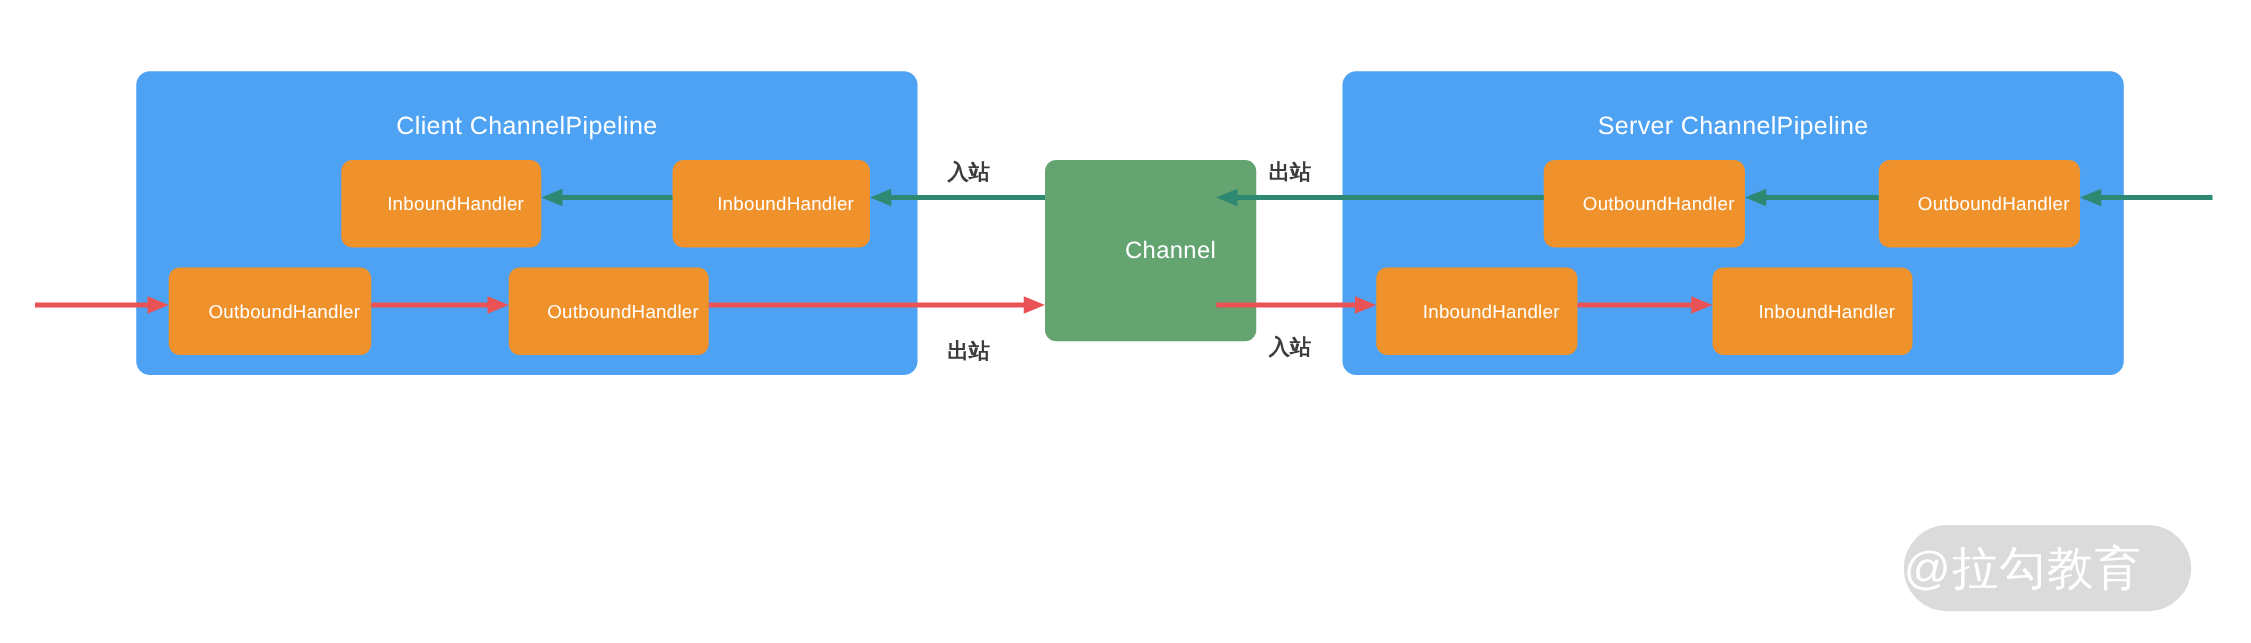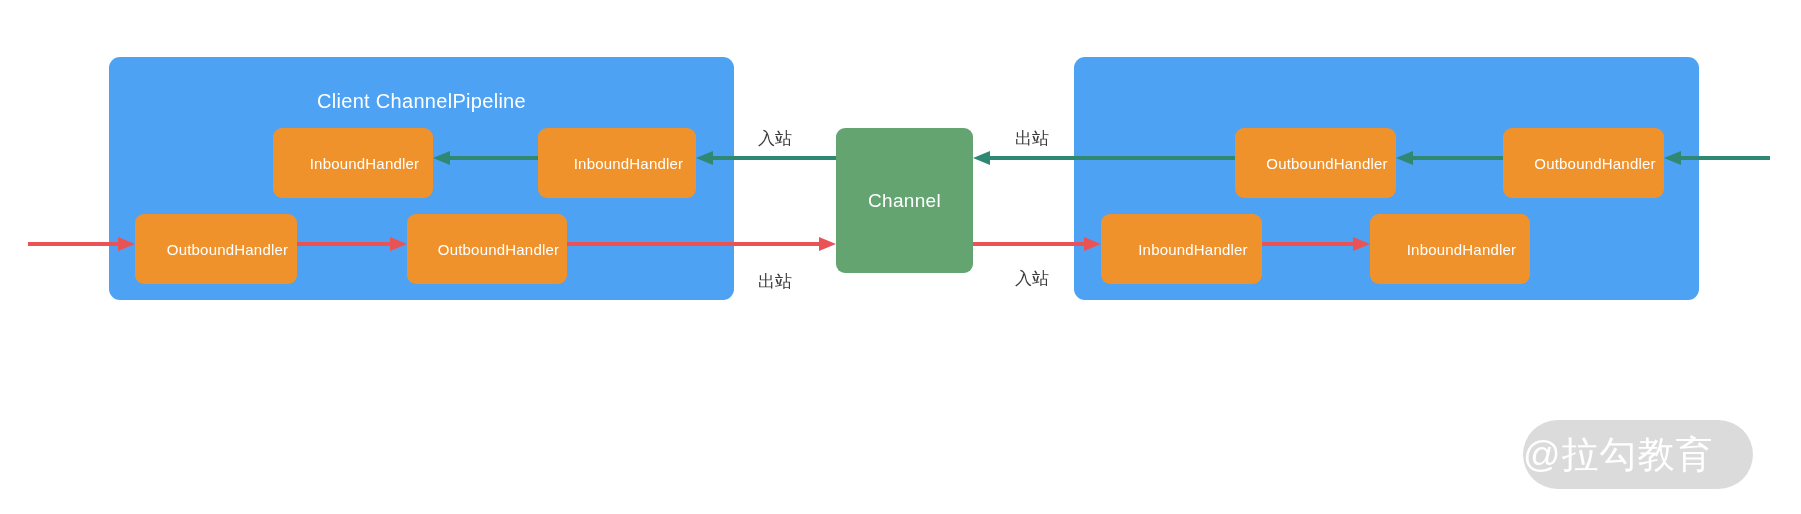--- a/index.html
+++ b/index.html
@@ -44,20 +44,21 @@
     padding-left:23px;
   }
   .handler.bottom{top:214px;}
   .channel{
     position:absolute;left:836px;top:128px;width:137px;height:145px;
     background:var(--channel_fill);
     border-radius:9px;
     color:#fff;font-size:19px;font-weight:400;
     display:flex;align-items:center;justify-content:center;
     letter-spacing:.3px;
+    padding-left:32px;
   }
   .arrow{
     position:absolute;height:4px;
     background:currentColor;
   }
   .arrow.outbound{color:var(--outbound_arrow);top:242px;}
   .arrow.inbound{color:var(--inbound_arrow);top:156px;}
   .arrow.right::after{
     content:"";position:absolute;right:-16px;top:-5px;
     width:0;height:0;
@@ -69,21 +70,21 @@
     content:"";position:absolute;left:-16px;top:-5px;
     width:0;height:0;
     border-top:7px solid transparent;
     border-bottom:7px solid transparent;
     border-right:17px solid currentColor;
   }
   .flow-label{
     position:absolute;
     transform:translate(-50%,-50%);
     color:var(--label_text);
-    font-size:17px;font-weight:400;
+    font-size:17px;font-weight:700;
     white-space:nowrap;
   }
   .watermark{
     position:absolute;left:1523px;top:420px;width:230px;height:69px;
     background:var(--watermark_bg);
     border-radius:35px;
     display:flex;align-items:center;justify-content:flex-start;
     opacity:.92;
   }
   .watermark span{
@@ -95,20 +96,21 @@
 </style>
 </head>
 <body>
 
 <div id="canvas">
 
   <div class="pipeline" style="left:109px;"></div>
   <div class="pipeline-title" style="left:109px;">Client ChannelPipeline</div>
 
   <div class="pipeline" style="left:1074px;"></div>
+  <div class="pipeline-title" style="left:1074px;">Server ChannelPipeline</div>
 
   <div class="channel">
     <span>Channel</span>
   </div>
 
   <div class="handler" style="left:273px;width:160px;">InboundHandler</div>
   <div class="handler" style="left:538px;width:158px;">InboundHandler</div>
 
   <div class="handler bottom" style="left:135px;width:162px;">OutboundHandler</div>
   <div class="handler bottom" style="left:407px;width:160px;">OutboundHandler</div>

